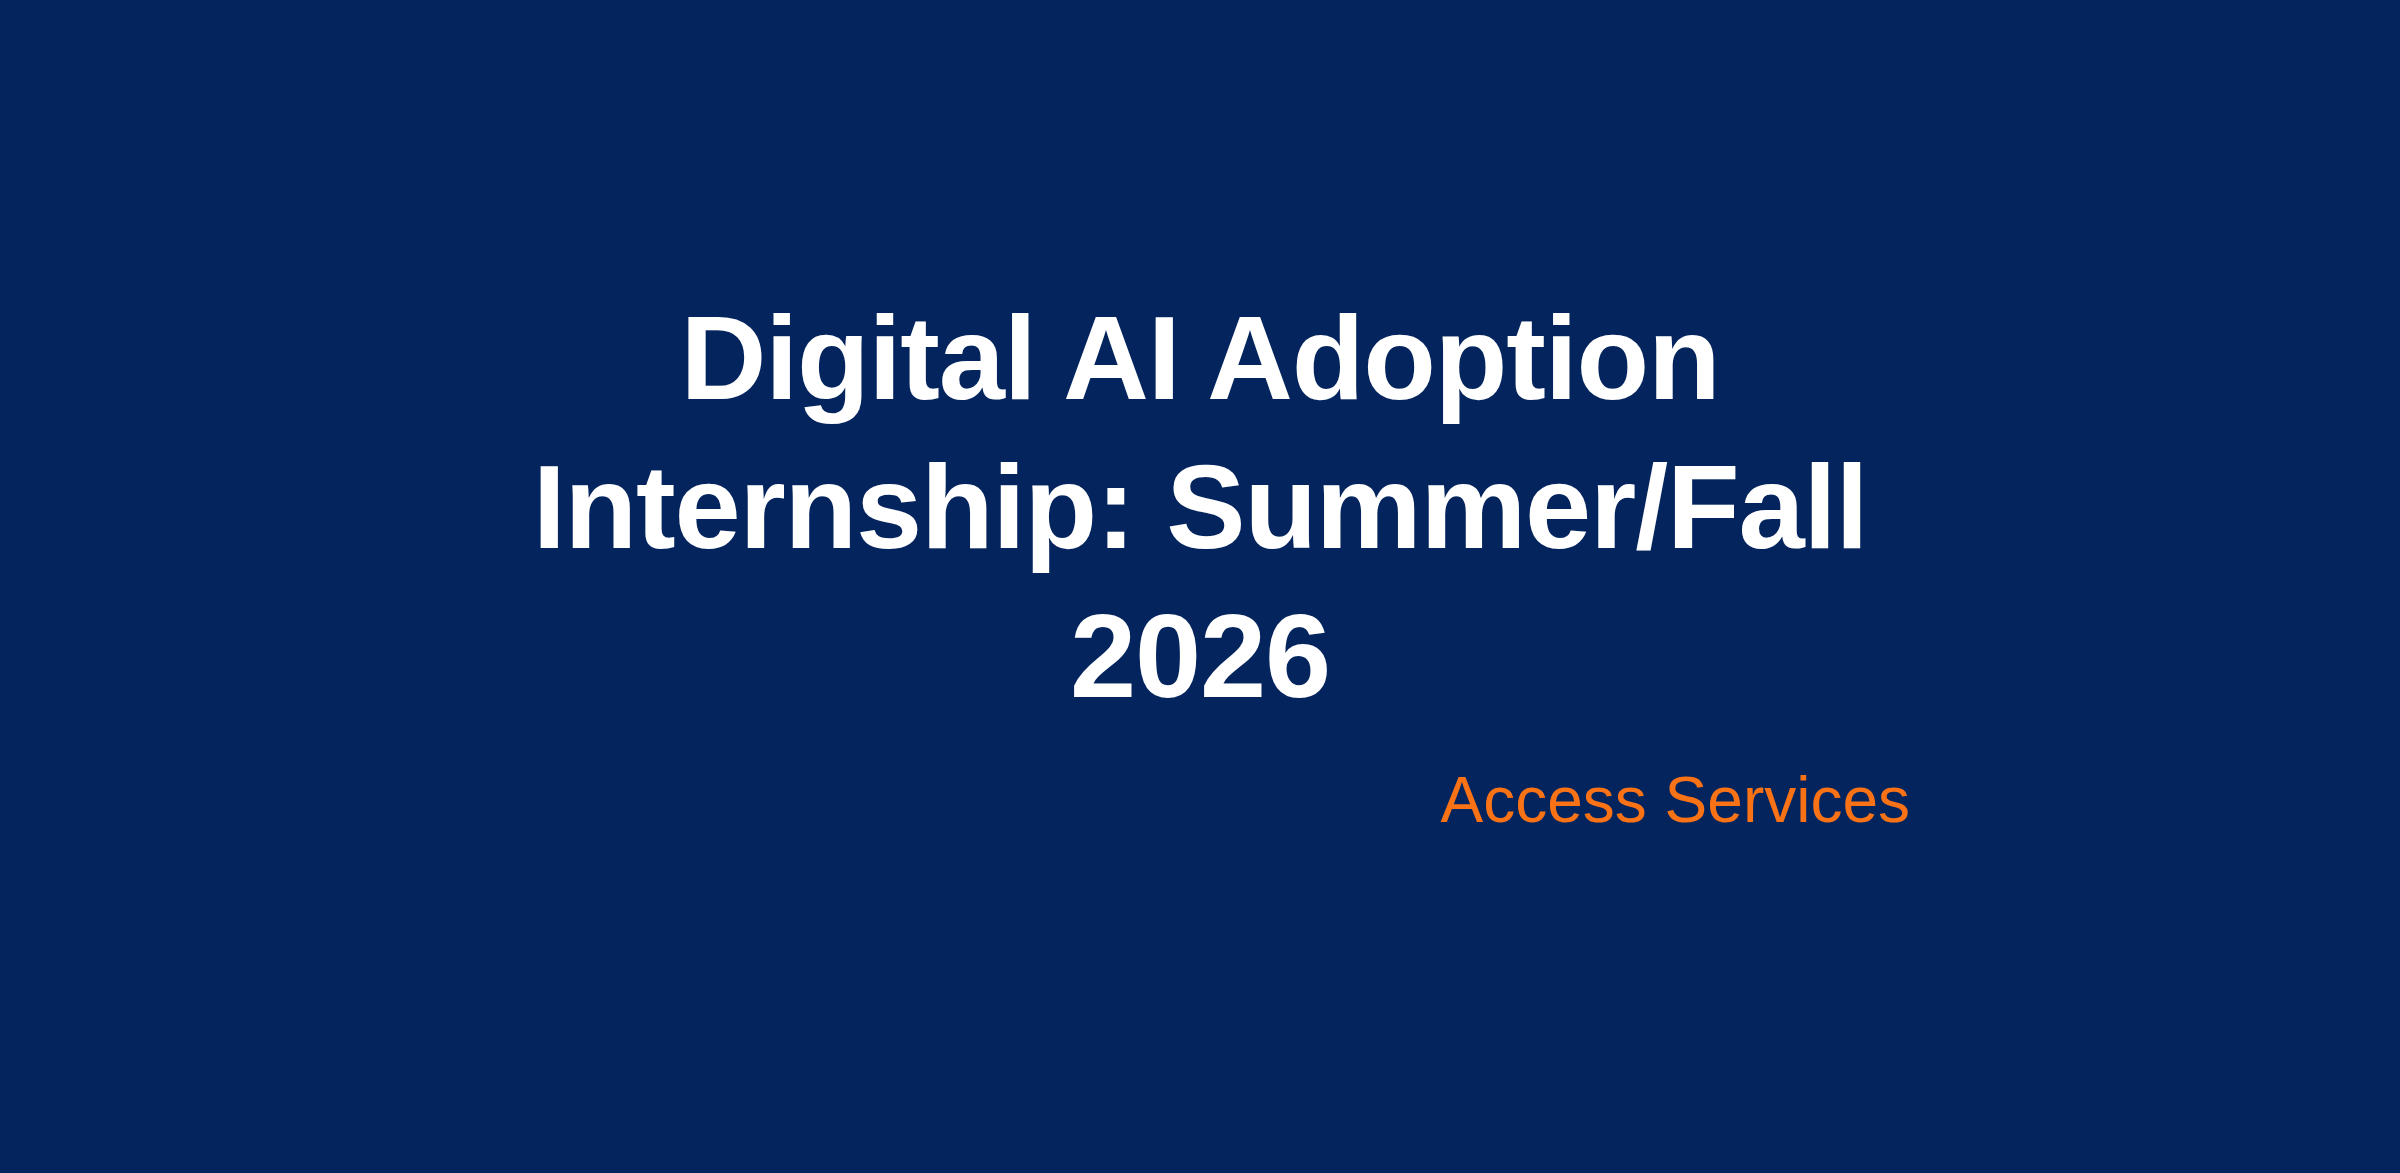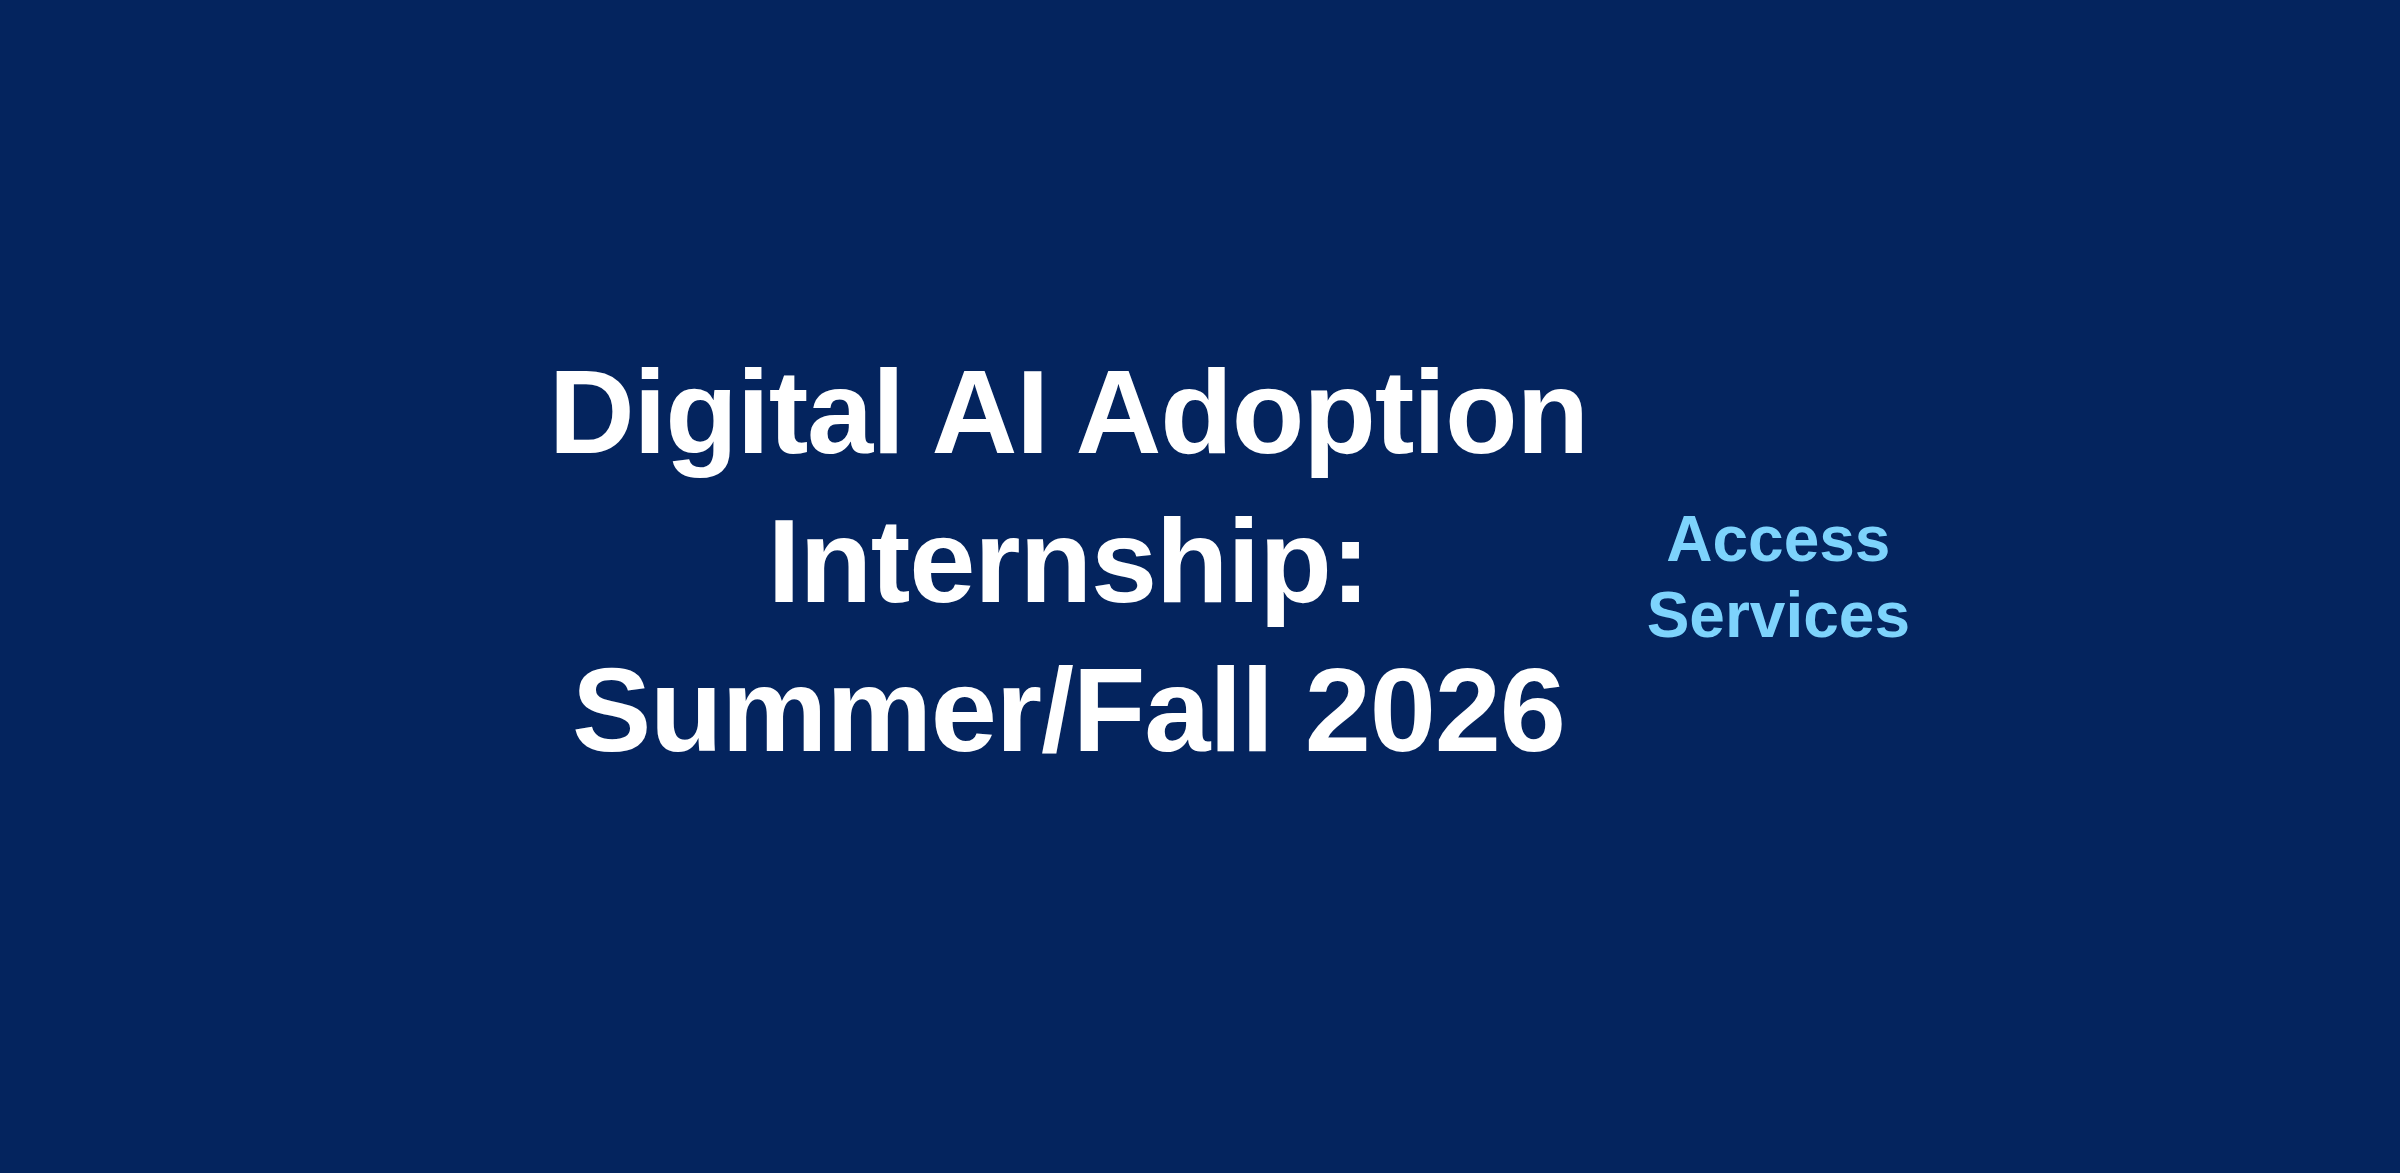--- a/index.html
+++ b/index.html
@@ -25,22 +25,22 @@
     background: #04245e;
     display: flex;
     flex-direction: column;
     align-items: center;
     justify-content: center;
   }
 
   .slide-content {
     width: 1420px;
     display: flex;
-    flex-direction: row;
-    align-items: center;
+    flex-direction: column;
+    align-items: flex-end;
     justify-content: center;
     text-align: center;
     
     transform: translateY(-26px);
   }
 
   .slide-title {
     margin: 0;
     padding: 0;
     font-family: "Liberation Sans", "DejaVu Sans", sans-serif;
@@ -52,24 +52,24 @@
     text-align: center;
     max-width: 1420px;
   }
 
   .slide-subtitle {
     margin: 0;
     padding: 0;
     margin-top: 32px;
     font-family: "Liberation Sans", "DejaVu Sans", sans-serif;
     font-size: 64px;
-    font-weight: 700;
+    font-weight: 400;
     line-height: 76px;
     letter-spacing: 0px;
-    color: #7dd3fc;
+    color: #f97316;
     text-align: center;
   }
 </style>
 </head>
 <body>
 
 <div class="slide">
 
   <div class="slide-content">
 

